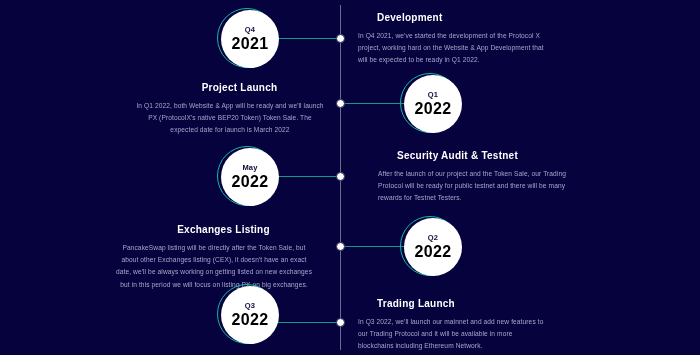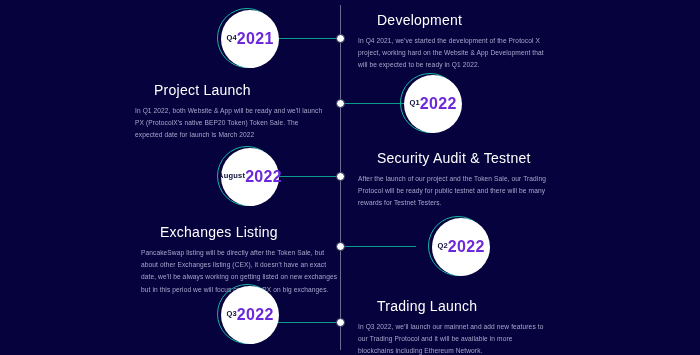--- a/index.html
+++ b/index.html
@@ -57,45 +57,46 @@
     box-sizing:border-box;
   }
   .circle-face{
     position:absolute;
     left:4px;top:2px;
     width:58px;height:58px;
     border-radius:50%;
     background:#ffffff;
     box-sizing:border-box;
     display:flex;
+    flex-direction:column;
     align-items:center;
     justify-content:center;
     line-height:1;
   }
   .circle-period{
     font-size:7.5px;
     font-weight:bold;
     color:#0c0b3a;
     letter-spacing:.2px;
     margin-bottom:2px;
   }
   .circle-year{
     font-size:16px;
     font-weight:bold;
-    color:#6d28d9;
+    color:#000000;
     letter-spacing:.3px;
   }
 
   
   .tblock{position:absolute;width:190px;}
   .tblock.right{text-align:left;}
-  .tblock.left{text-align:left;}
+  .tblock.left{text-align:center;}
   .t-title{
-    font-size:14px;
-    font-weight:normal;
+    font-size:10px;
+    font-weight:bold;
     color:#ffffff;
     letter-spacing:.25px;
     margin:0 0 7px 0;
     padding-left:19px;
   }
   .t-body{
     font-size:6.6px;
     line-height:1.85;
     color:#a9a7cd;
     margin:0;
@@ -138,43 +139,43 @@
     <div class="tblock left" style="left:135px;top:82px;width:190px;">
       <p class="t-title">Project Launch</p>
       <p class="t-body">In Q1 2022, both Website &amp; App will be ready and we'll launch PX (ProtocolX's native BEP20 Token) Token Sale. The expected date for launch is March 2022</p>
     </div>
   </div>
 
   <div class="row">
     <div class="circle-wrap" style="left:217px;top:146px;">
       <div class="circle-ring"></div>
       <div class="circle-face">
-        <div class="circle-period">August</div>
+        <div class="circle-period">May</div>
         <div class="circle-year">2022</div>
       </div>
     </div>
     <div class="connector" style="left:277px;top:176px;width:63px;"></div>
     <div class="node-dot" style="top:172px;"></div>
-    <div class="tblock right" style="left:358px;top:150px;">
+    <div class="tblock right" style="left:378px;top:150px;">
       <p class="t-title">Security Audit &amp; Testnet</p>
       <p class="t-body">After the launch of our project and the Token Sale, our Trading Protocol will be ready for public testnet and there will be many rewards for Testnet Testers.</p>
     </div>
   </div>
 
   <div class="row">
-    <div class="circle-wrap" style="left:428px;top:216px;">
+    <div class="circle-wrap" style="left:400px;top:216px;">
       <div class="circle-ring"></div>
       <div class="circle-face">
         <div class="circle-period">Q2</div>
         <div class="circle-year">2022</div>
       </div>
     </div>
     <div class="connector" style="left:341px;top:246px;width:75px;"></div>
     <div class="node-dot" style="top:242px;"></div>
-    <div class="tblock left" style="left:141px;top:224px;width:200px;">
+    <div class="tblock left" style="left:114px;top:224px;width:200px;">
       <p class="t-title">Exchanges Listing</p>
       <p class="t-body">PancakeSwap listing will be directly after the Token Sale, but about other Exchanges listing (CEX), it doesn't have an exact date, we'll be always working on getting listed on new exchanges but in this period we will focus on listing PX on big exchanges.</p>
     </div>
   </div>
 
   <div class="row">
     <div class="circle-wrap" style="left:217px;top:284px;">
       <div class="circle-ring"></div>
       <div class="circle-face">
         <div class="circle-period">Q3</div>

